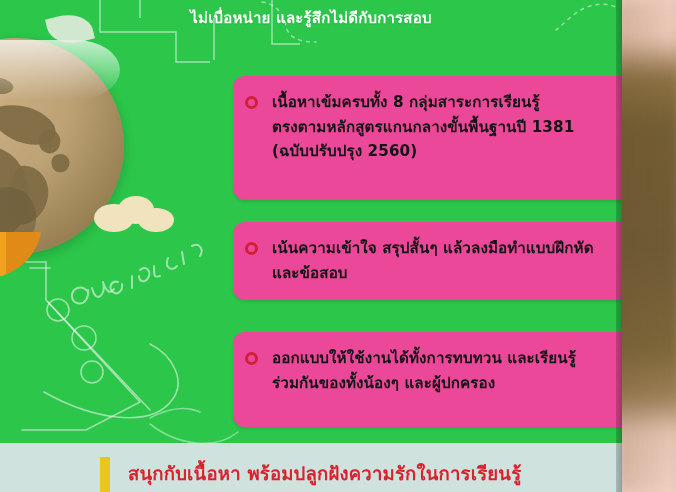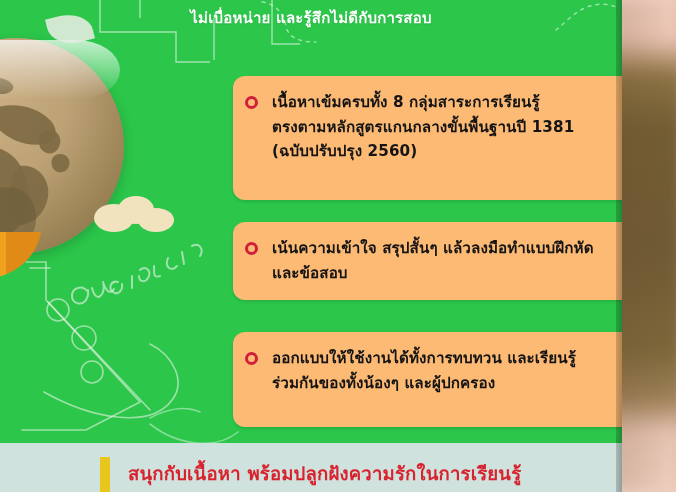--- a/index.html
+++ b/index.html
@@ -84,21 +84,21 @@
   .top-banner .txt{
     color:#ffffff;font-size:15px;font-weight:bold;letter-spacing:.2px;
     text-shadow:0 1px 1px rgba(0,0,0,.12);
     white-space:nowrap;
   }
 
   
   .cards{position:absolute;left:233px;top:0;width:389px;}
   .card{
     position:absolute;left:0;width:389px;
-    background:#fdba74;
+    background:#ec4899;
     border-radius:12px 0 0 12px;
     box-shadow:0 2px 3px rgba(0,0,0,.10);
   }
   .card .row{display:flex;align-items:flex-start;padding:14px 10px 14px 12px;}
   .bullet{
     flex:0 0 auto;width:13px;height:13px;border-radius:50%;
     border:3.2px solid #cf1f3a;box-sizing:border-box;
     margin-top:6px;margin-right:14px;
   }
   .card-text{

